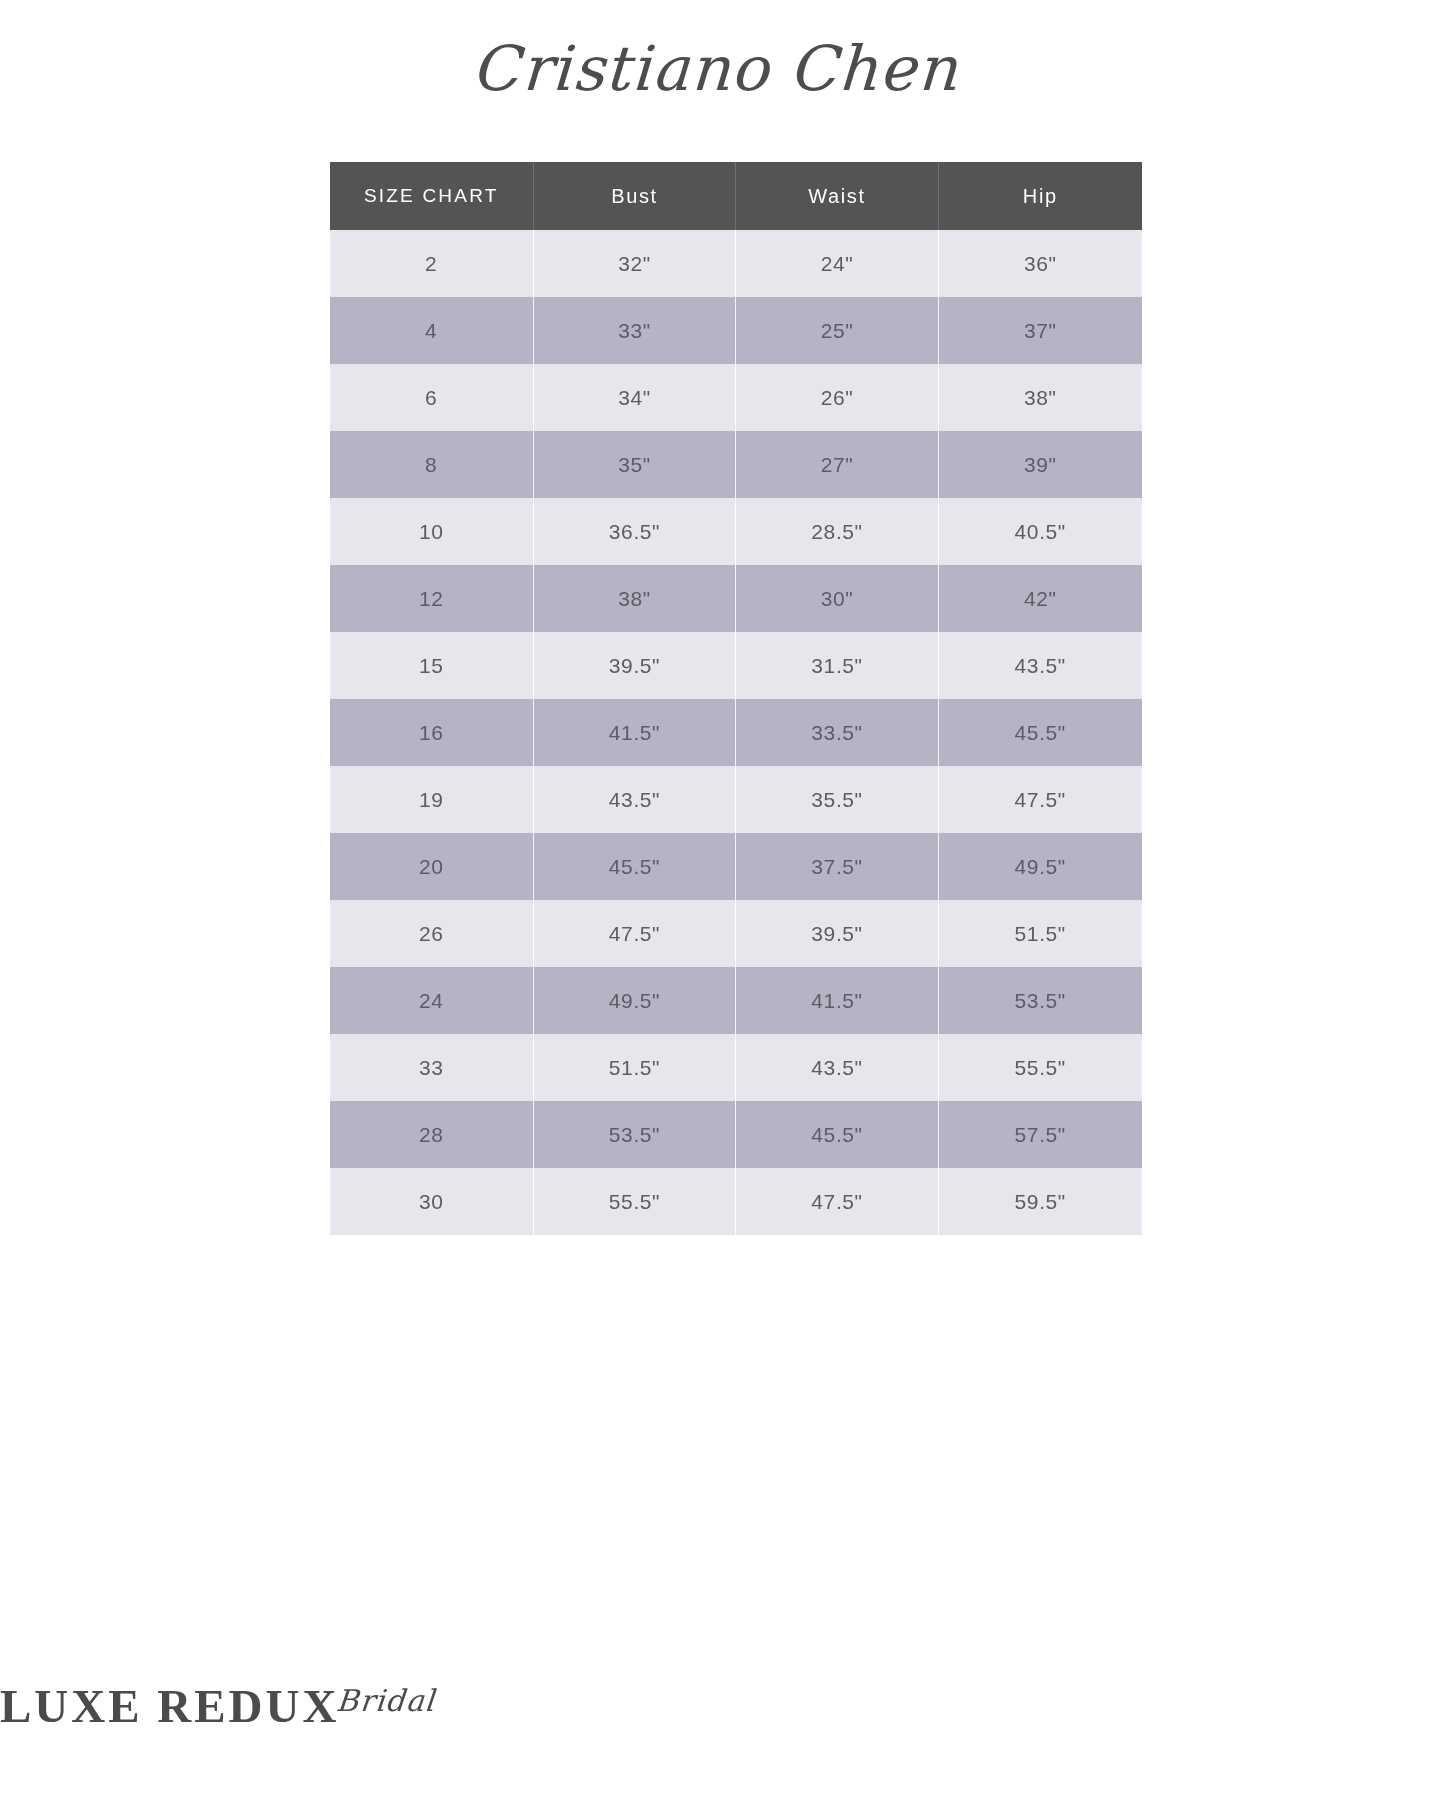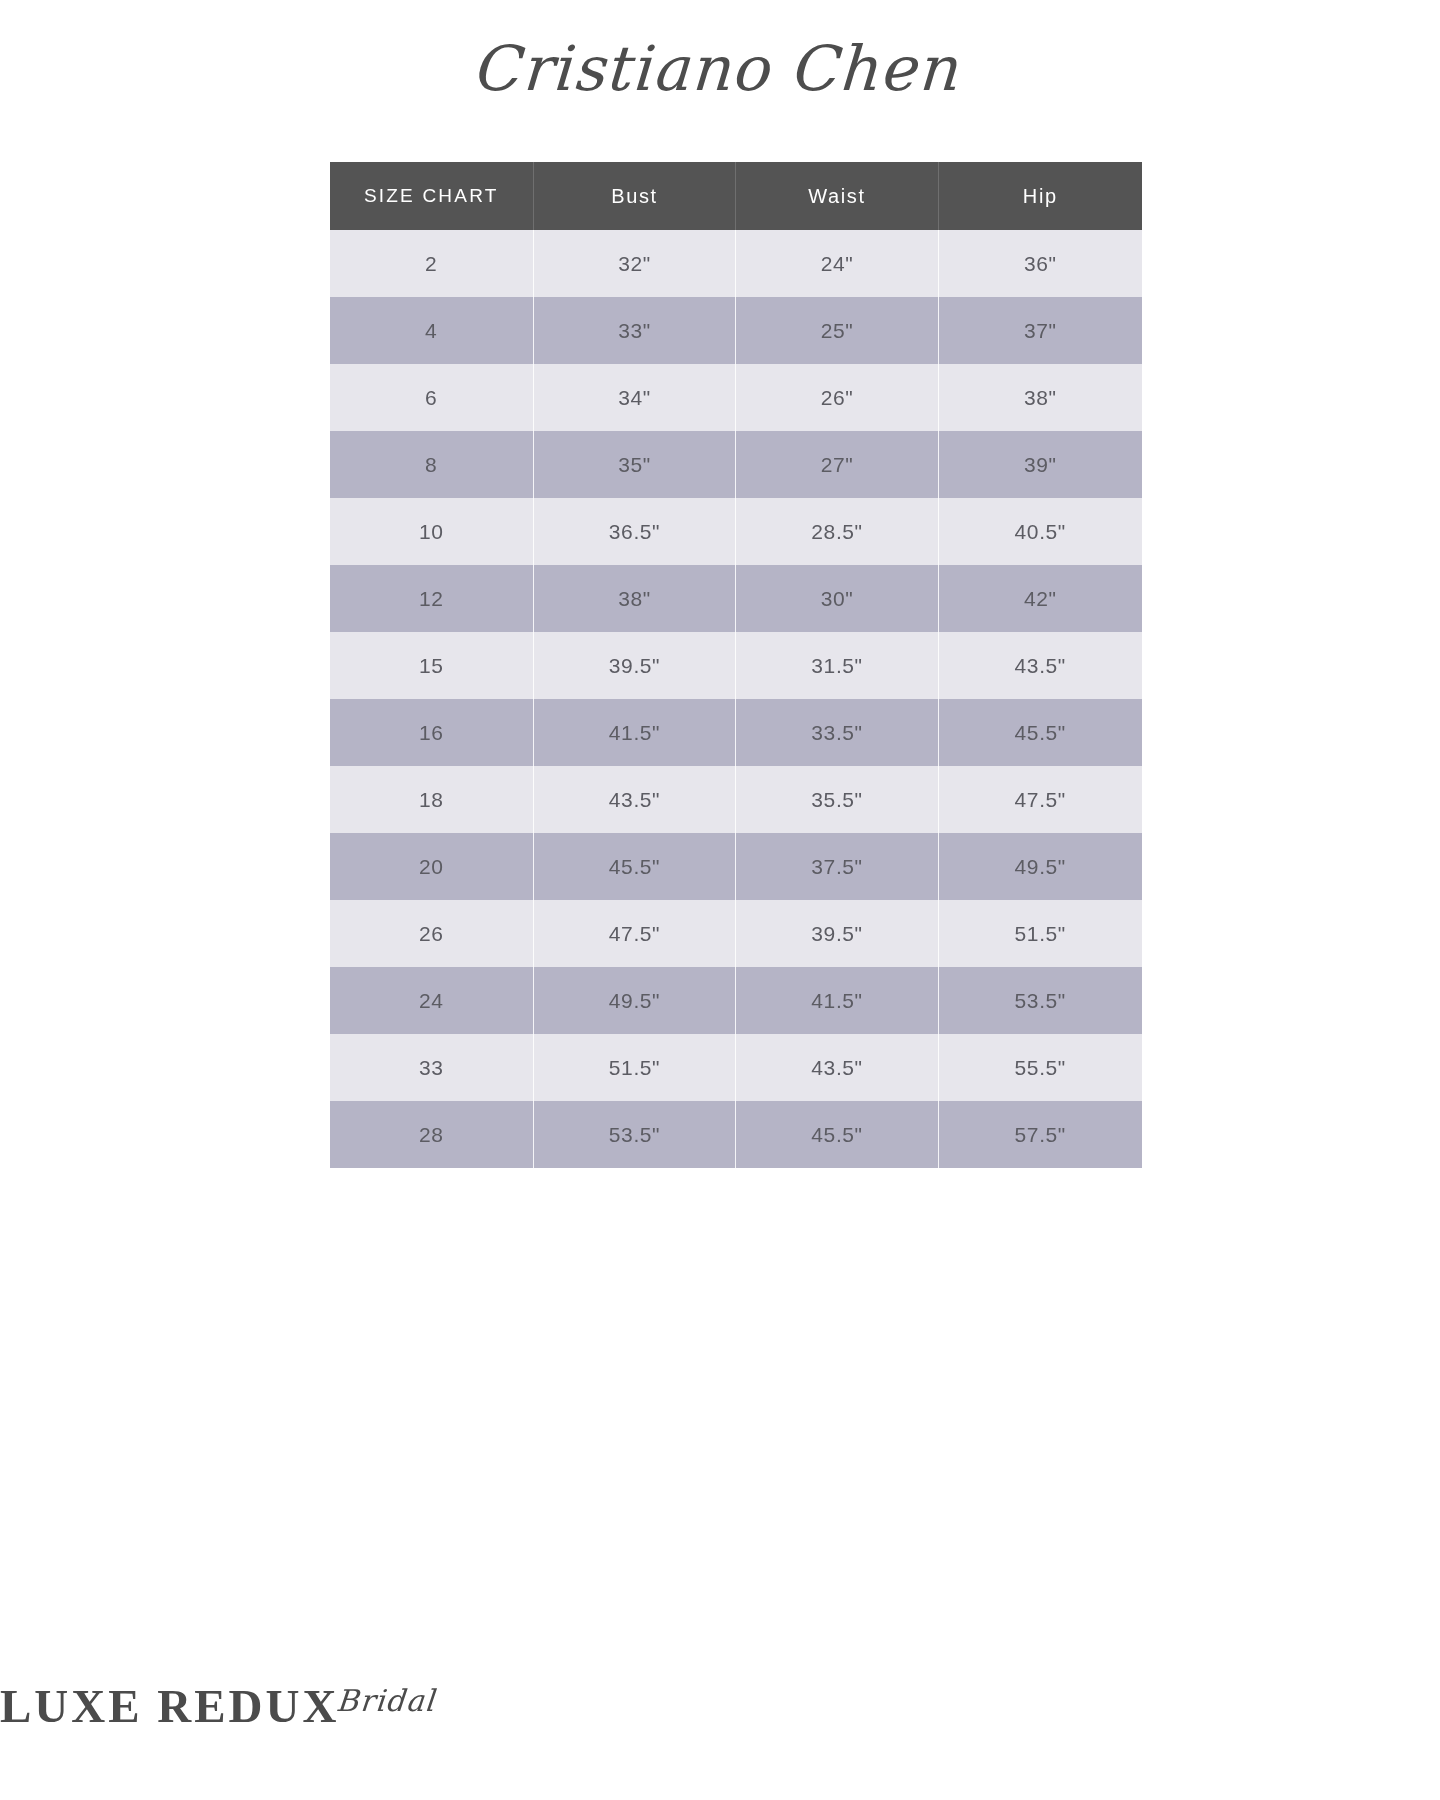--- a/index.html
+++ b/index.html
@@ -195,21 +195,21 @@
             <td>31.5"</td>
             <td>43.5"</td>
           </tr>
           <tr class="row-dark">
             <td>16</td>
             <td>41.5"</td>
             <td>33.5"</td>
             <td>45.5"</td>
           </tr>
           <tr class="row-light">
-            <td>18</td>
+            <td>19</td>
             <td>43.5"</td>
             <td>35.5"</td>
             <td>47.5"</td>
           </tr>
           <tr class="row-dark">
             <td>20</td>
             <td>45.5"</td>
             <td>37.5"</td>
             <td>49.5"</td>
           </tr>
@@ -230,20 +230,26 @@
             <td>51.5"</td>
             <td>43.5"</td>
             <td>55.5"</td>
           </tr>
           <tr class="row-dark">
             <td>28</td>
             <td>53.5"</td>
             <td>45.5"</td>
             <td>57.5"</td>
           </tr>
+          <tr class="row-light">
+            <td>30</td>
+            <td>55.5"</td>
+            <td>47.5"</td>
+            <td>59.5"</td>
+          </tr>
         </tbody>
     </table>
   </div>
 
   <div class="footer-brand">
     <div class="brand-main">LUXE REDUX</div>
     <div class="brand-sub">Bridal</div>
   </div>
 
 </div>

